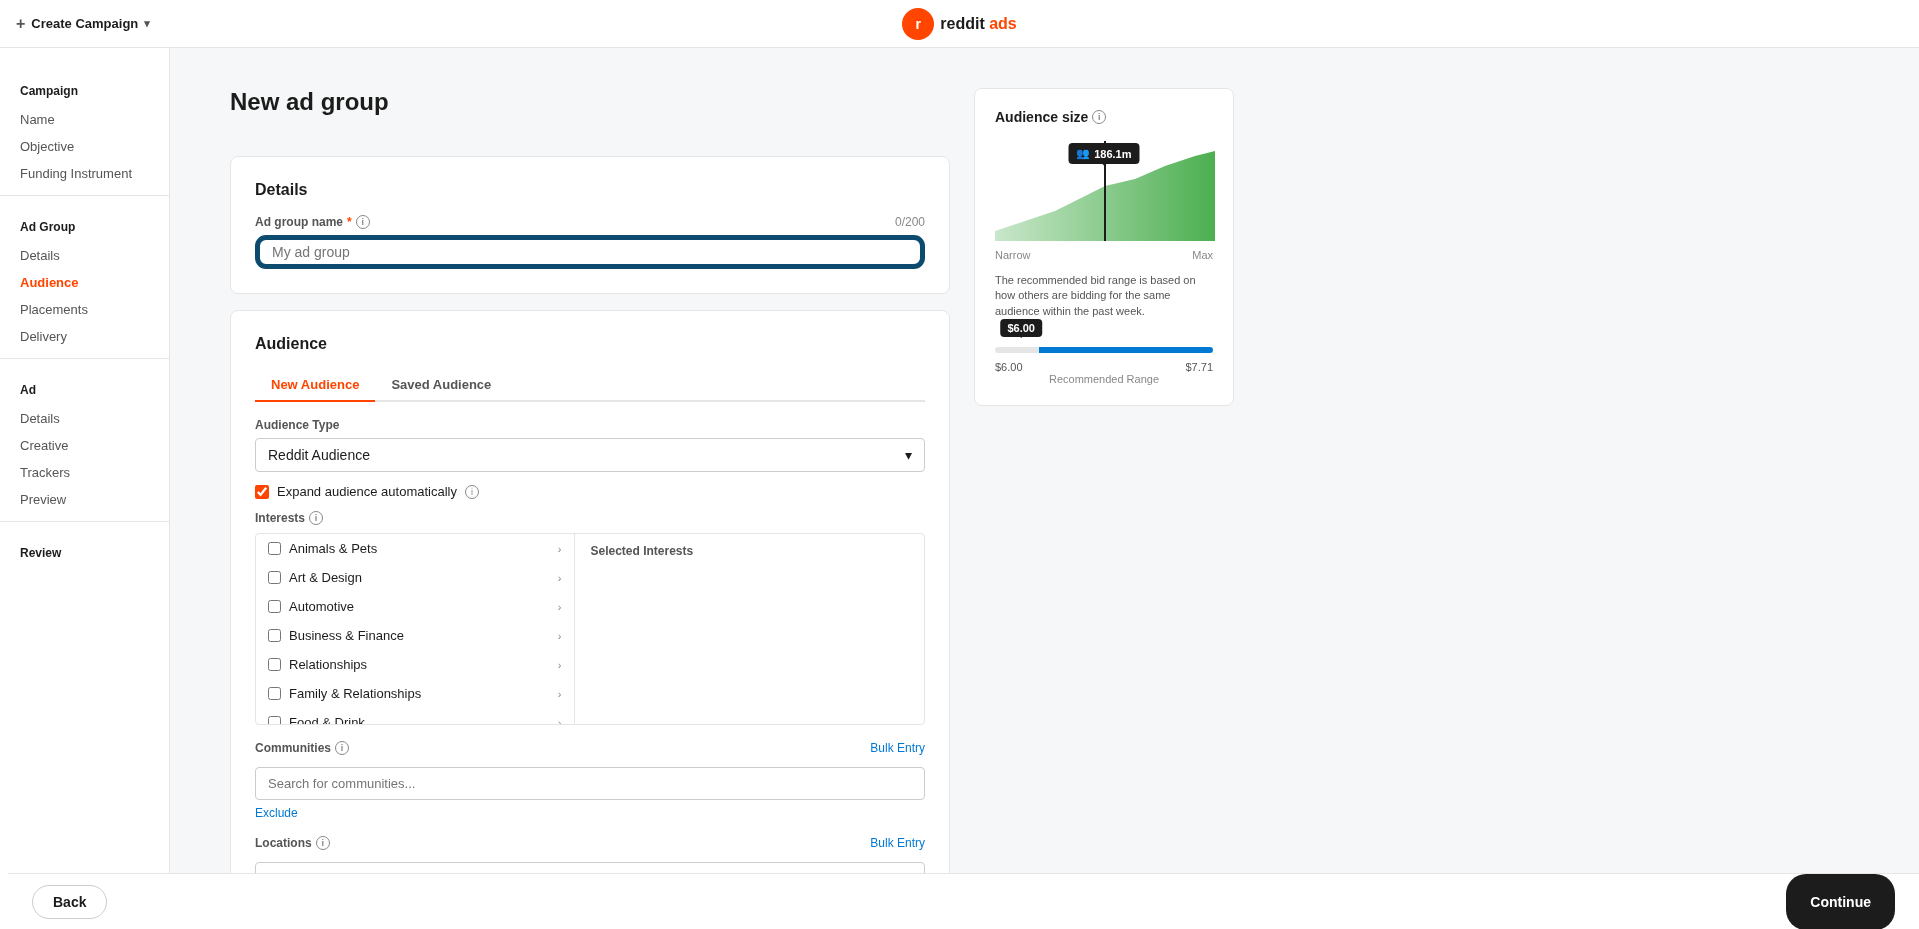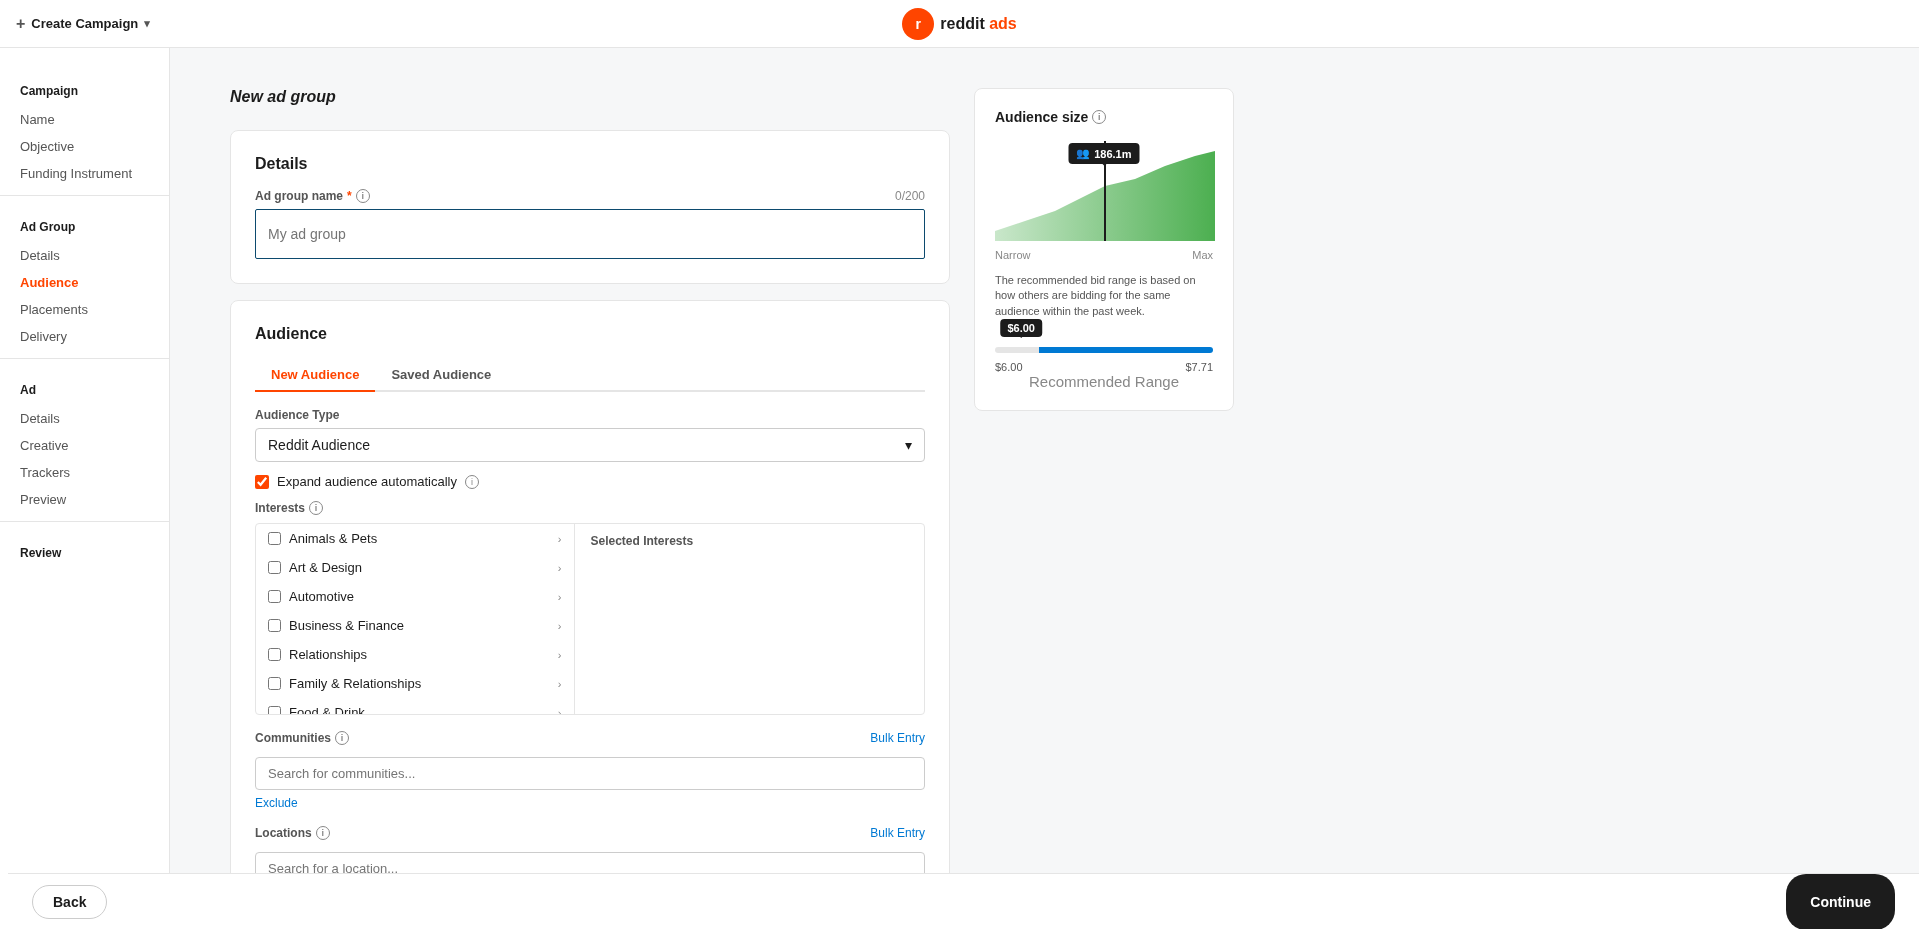--- a/index.html
+++ b/index.html
@@ -77,25 +77,24 @@
     .main {
       flex: 1;
       overflow-y: auto;
       padding: 40px 60px;
       display: flex;
       gap: 24px;
       align-items: flex-start;
     }
     .main-content { flex: 1; max-width: 720px; }
     .page-title {
-      font-size: 16px;
+      font-size: 24px;
       font-weight: 700;
       color: #1c1c1c;
-      margin-bottom: 24px;
-      font-style: italic;
+      margin-bottom: 40px;
     }
 
     
     .card {
       background: #fff;
       border: 1px solid #e5e5e5;
       border-radius: 8px;
       padding: 24px;
       margin-bottom: 16px;
     }
@@ -123,23 +122,23 @@
       border-radius: 50%;
       display: inline-flex;
       align-items: center;
       justify-content: center;
       font-size: 9px;
       color: #888;
       cursor: pointer;
     }
     .form-input {
       width: 100%;
-      border: 1px solid #0c4a6e;
-      border-radius: 2px;
-      padding: 16px 12px;
+      border: 5px solid #0c4a6e;
+      border-radius: 11px;
+      padding: 4px 12px;
       font-size: 14px;
       color: #888;
       outline: none;
     }
 
     
     .tabs {
       display: flex;
       border-bottom: 2px solid #e5e5e5;
       margin-bottom: 16px;
@@ -343,21 +342,21 @@
       border-radius: 3px;
       background: linear-gradient(to right, #e5e5e5 0%, #e5e5e5 20%, #0079d3 20%, #0079d3 100%);
     }
     .bid-labels {
       display: flex;
       justify-content: space-between;
       font-size: 11px;
       color: #555;
       margin-top: 4px;
     }
-    .bid-range-label { font-size: 15px; color: #888; text-align: center; }
+    .bid-range-label { font-size: 11px; color: #888; text-align: center; }
 
     
     .interests-list::-webkit-scrollbar { width: 6px; }
     .interests-list::-webkit-scrollbar-track { background: #f6f7f8; }
     .interests-list::-webkit-scrollbar-thumb { background: #ccc; border-radius: 3px; }
 
     
     .bottom-bar {
       position: fixed;
       bottom: 0;

